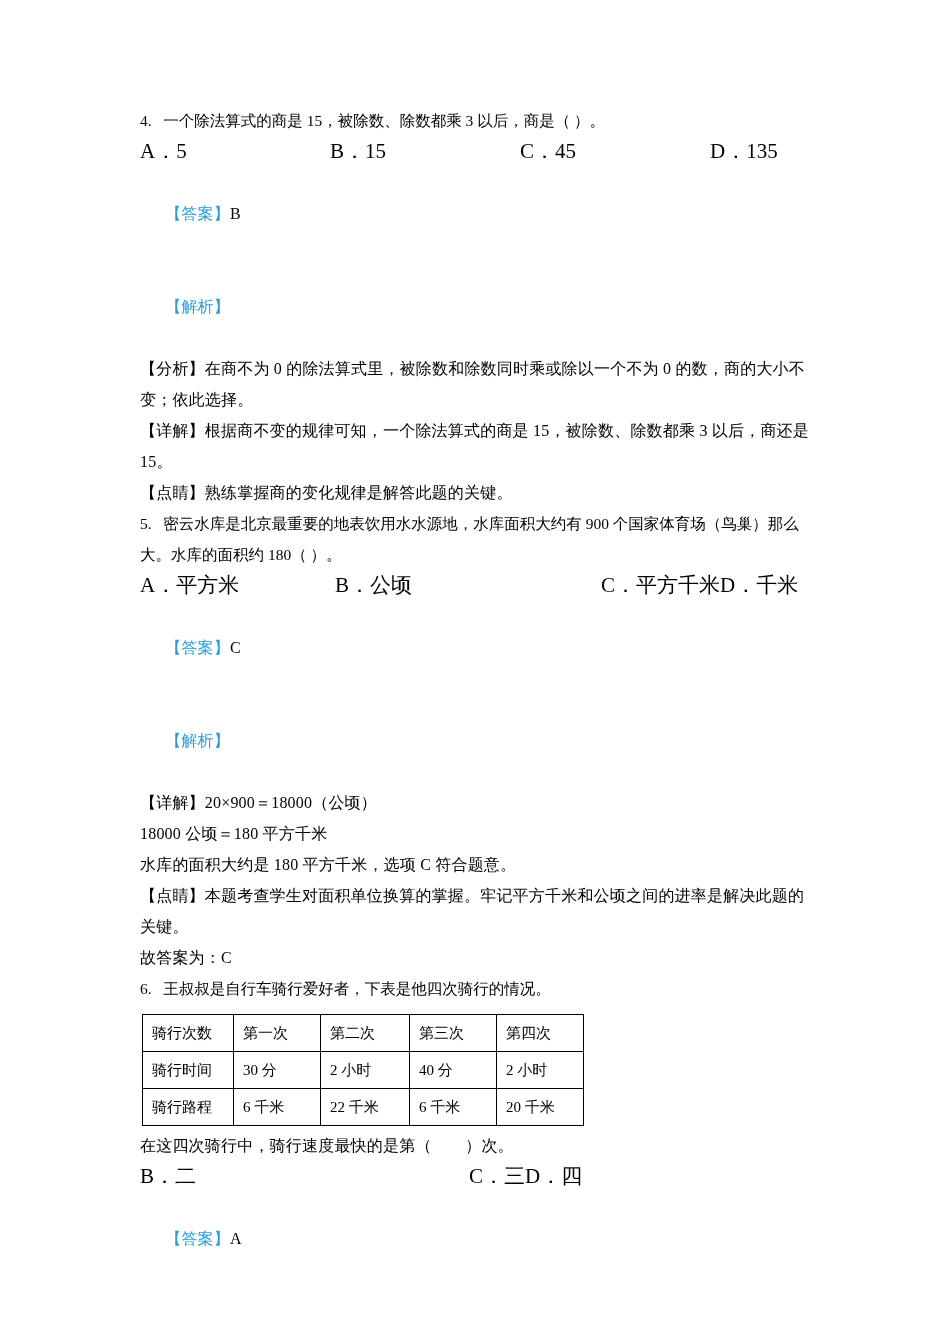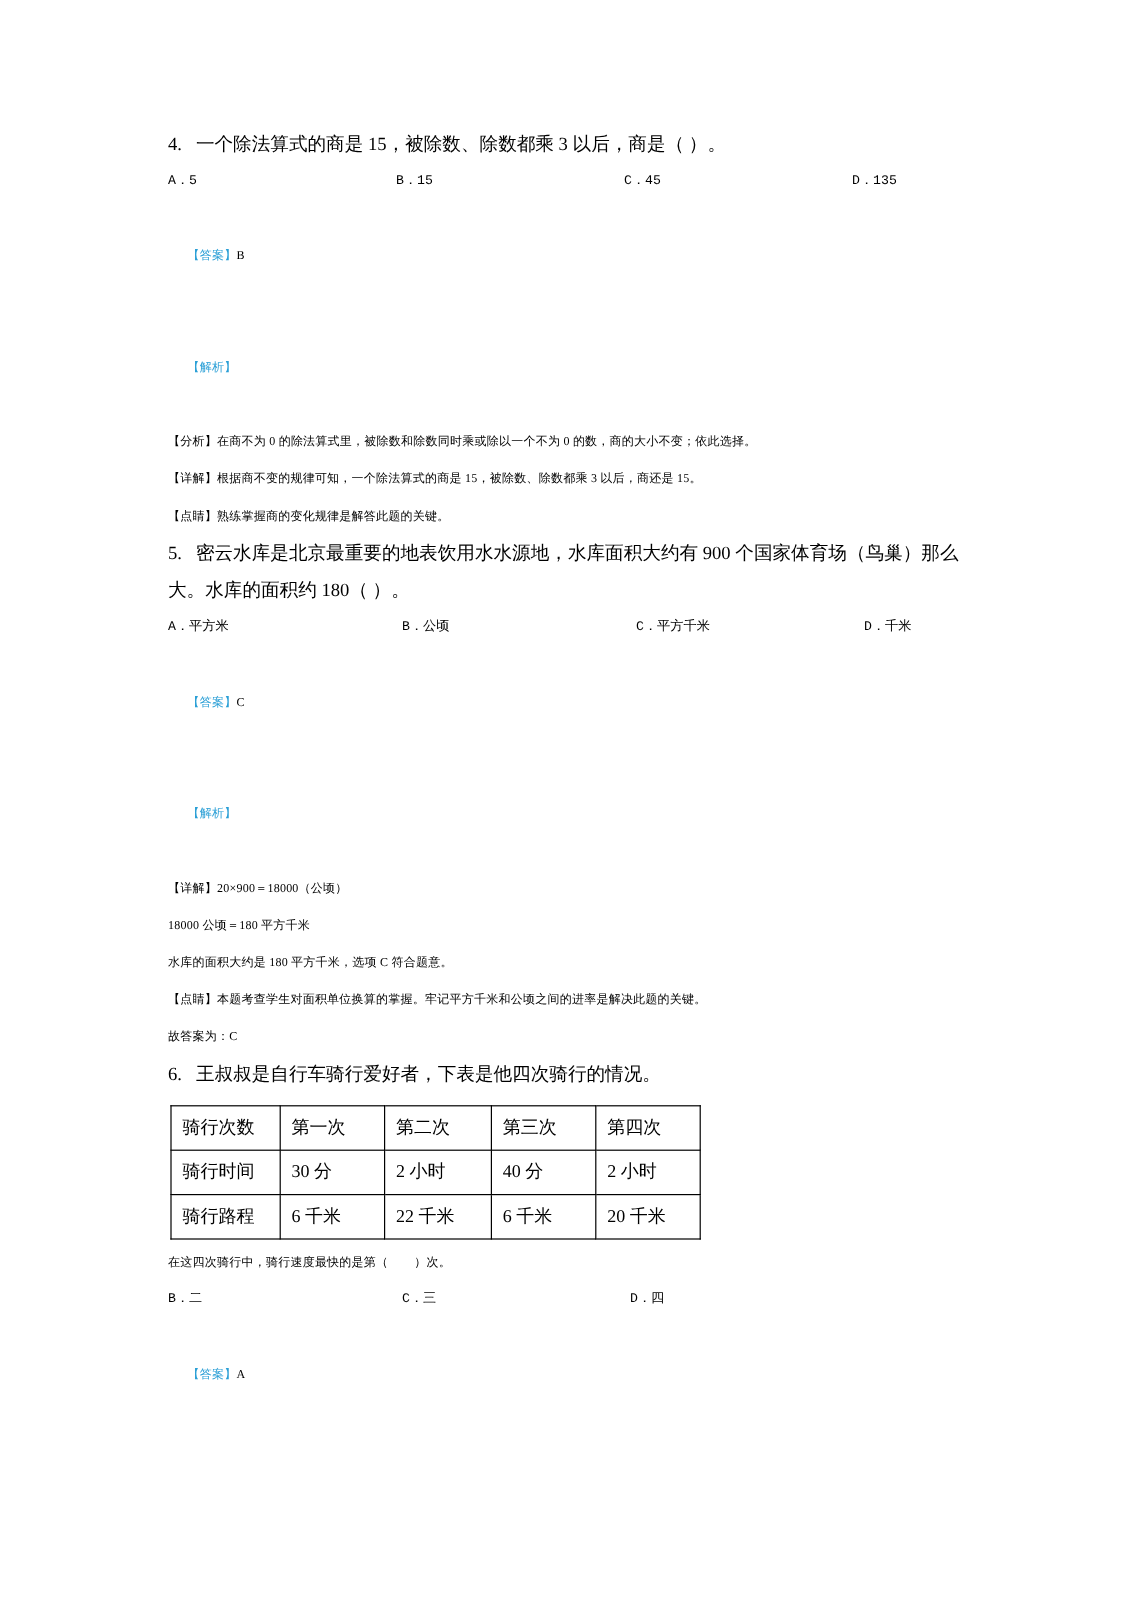--- a/index.html
+++ b/index.html
@@ -22,49 +22,48 @@
     padding: 11px;
     box-sizing: border-box;
   }
   .content {
     position: absolute;
     left: 140px;
     top: 105px;
     width: 680px;
   }
   .line {
-    font-size: 10px;
+    font-size: 16px;
     line-height: 31px;
     white-space: pre-wrap;
     letter-spacing: 0.2px;
   }
   .q-line {
     font-size: 15.5px;
     line-height: 31px;
   }
   .answer-tag {
     color: #2a9fd6;
   }
   .options {
     display: flex;
-    font-size: 11px;
+    font-size: 21px;
     line-height: 31px;
-    font-family: Liberation Mono, monospace;
   }
   .opt {
     display: inline-block;
   }
   .opt-a { width: 190px; }
   .opt-b { width: 190px; }
   .opt-c { width: 190px; }
   .opt-d { width: 110px; }
 
   .options-wide .opt-a { width: 195px; }
   .options-wide .opt-b { width: 195px; }
-  .options-wide .opt-c { width: 190px; }
+  .options-wide .opt-c { width: 190px; text-align: right; }
   .options-wide .opt-d { width: 100px; }
 
   table.ride-table {
     border-collapse: collapse;
     margin-top: 10px;
     margin-bottom: 4px;
     margin-left: 2px;
   }
   table.ride-table td {
     border: 1px solid #000000;

